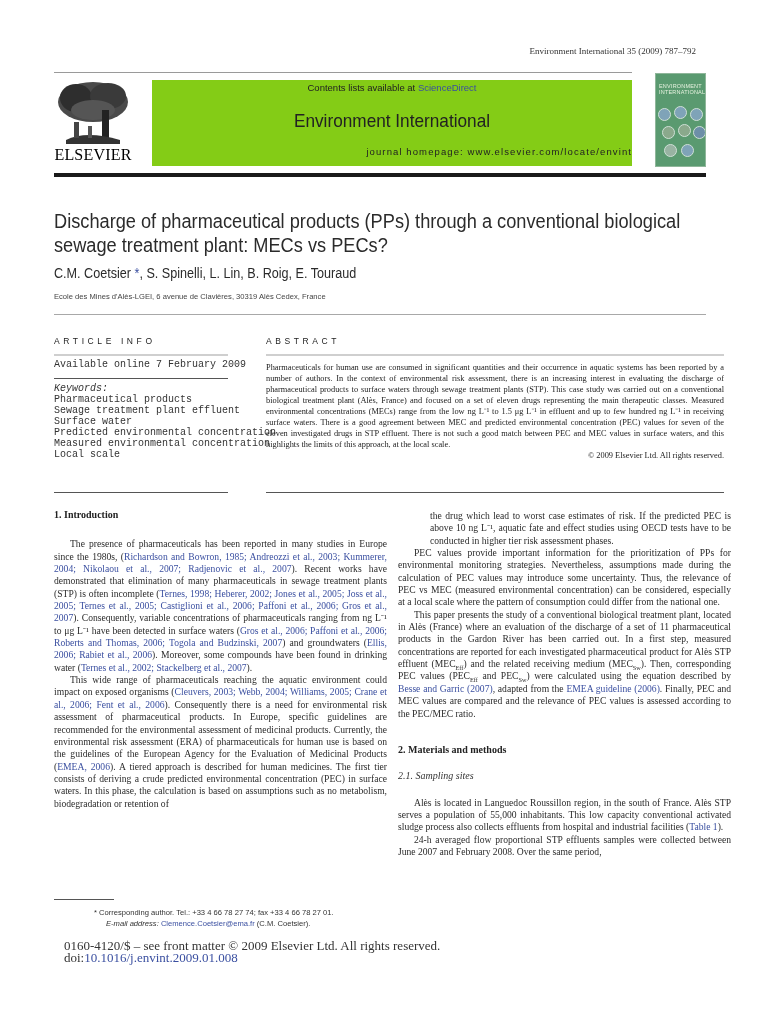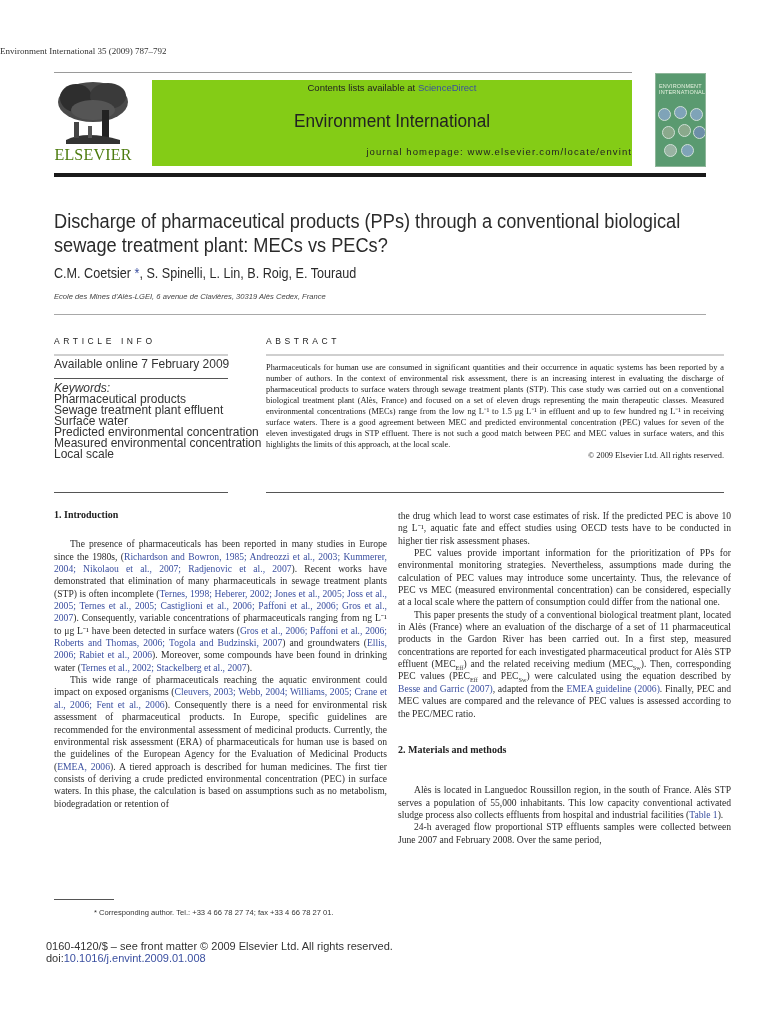--- a/index.html
+++ b/index.html
@@ -2,29 +2,29 @@
 <html><head>
 <meta charset="utf-8">
 <style>
   html, body { margin:0; padding:0; background:#ffffff; }
   body { width:768px; height:1024px; position:relative; overflow:hidden;
          font-family:"Liberation Serif", serif; color:#231f20; }
   .abs { position:absolute; }
   a, .link { color:#3a4fa0; text-decoration:none; }
 
   
-  .running-head { left:0; width:696px; top:46px; text-align:left;
+  .running-head { left:0; width:696px; top:46px; text-align:right;
                   font-size:9px; color:#333; }
 
   
   .top-rule { left:54px; top:72px; width:578px; height:1px; background:#9a9a9a; }
   .logo { left:54px; top:80px; width:78px; height:86px; }
   .logo-tree { position:absolute; left:2px; top:0; width:74px; height:66px; }
   .logo-word { position:absolute; left:0; top:66px; width:78px; text-align:center;
-               font-family:"Liberation Serif", serif; font-size:16px; color:#4d7c0f;
+               font-family:"Liberation Serif", serif; font-size:16px; color:#000000;
                letter-spacing:0.2px; }
   .banner { left:152px; top:80px; width:480px; height:86px; background:#84cc16; }
   .banner-contents { position:absolute; left:0; width:480px; top:2px; text-align:center;
                      font-family:"Liberation Sans", sans-serif; font-size:9.5px; color:#222; }
   .banner-title { position:absolute; left:0; width:480px; top:30px; text-align:center;
                   font-family:"Liberation Sans", sans-serif; font-size:18.5px; color:#222;
                   transform:scaleX(0.93); }
   .banner-home { position:absolute; left:0; width:480px; top:66px; text-align:right;
                  font-family:"Liberation Sans", sans-serif; font-size:9.5px; color:#222;
                  letter-spacing:1.1px; }
@@ -36,46 +36,46 @@
                background:#7fa3b8; border:1px solid #cfe0d6; }
   .thick-rule { left:54px; top:173px; width:652px; height:4px; background:#1a1a1a; }
 
   
   .title { left:54px; top:209px; width:680px; font-size:20px; line-height:24px;
            color:#2b2b2b; font-family:"Liberation Sans", sans-serif; transform-origin:left top;
            transform:scaleX(0.91); width:740px; }
   .authors { left:54px; top:265px; font-size:14px; color:#2b2b2b;
              font-family:"Liberation Sans", sans-serif; transform-origin:left top; transform:scaleX(0.9); }
   .authors .star { color:#3a4fa0; }
-  .affil { left:54px; top:292px; font-size:7.6px; color:#444; font-style:italic;
+  .affil { left:54px; top:292px; font-size:7.6px; color:#444; 
            font-family:"Liberation Sans", sans-serif; }
   .rule-gray { height:1px; background:#bdbdbd; }
 
   
   .sec-caps { font-family:"Liberation Sans", sans-serif; font-size:8.5px; letter-spacing:3.6px;
               color:#222; }
-  .info-text { font-size:12px; color:#333; line-height:11px; font-family:Liberation Sans, sans-serif; }
+  .info-text { font-size:10px; color:#333; line-height:11px; font-family:Liberation Mono, monospace; }
   .abstract { left:266px; top:362px; width:458px; font-size:8.35px; line-height:11px;
               text-align:justify; color:#222; }
   .abstract p { margin:0; }
   .copyright { text-align:right; }
 
   
   .col { font-size:9.6px; line-height:12.35px; text-align:justify; color:#2b2b2b; width:333px; }
   .col p { margin:0; text-indent:16px; }
-  .col p.noindent { text-indent:0; }
+  .col p.noindent { text-indent:0;margin-left:32px; }
   .h1 { font-weight:bold; font-size:10px; color:#222; }
   .h2 { font-style:italic; font-size:10px; color:#333; }
   sup, sub { font-size:65%; line-height:0; }
 
   .footnote { left:54px; top:907px; width:340px; font-size:7.6px; line-height:11px;
               color:#333; font-family:"Liberation Sans", sans-serif;margin-left:32px; }
   .fn-rule { left:54px; top:899px; width:60px; height:1px; background:#555; }
-  .bottom-info { left:46px; top:940px; font-size:11px; line-height:12px; color:#333;
-                 font-family:Liberation Sans, sans-serif; }
+  .bottom-info { left:64px; top:940px; font-size:13px; line-height:12px; color:#333;
+                 font-family:Liberation Serif, serif; }
 </style>
 </head>
 <body>
 
 <div class="abs running-head">Environment International 35 (2009) 787–792</div>
 
 <div class="abs top-rule"></div>
 
 <div class="abs logo">
   <svg class="logo-tree" viewBox="0 0 74 66">
@@ -153,30 +153,32 @@
 <div class="abs col" style="left:54px;top:509px;">
   <div class="h1">1. Introduction</div>
   <div style="height:17px;"></div>
   <p><span>The presence of pharmaceuticals has been reported in many studies in Europe since the 1980s, (</span><span class="link">Richardson and Bowron, 1985; Andreozzi et al., 2003; Kummerer, 2004; Nikolaou et al., 2007; Radjenovic et al., 2007</span><span>). Recent works have demonstrated that elimination of many pharmaceuticals in sewage treatment plants (STP) is often incomplete (</span><span class="link">Ternes, 1998; Heberer, 2002; Jones et al., 2005; Joss et al., 2005; Ternes et al., 2005; Castiglioni et al., 2006; Paffoni et al., 2006; Gros et al., 2007</span><span>). Consequently, variable concentrations of pharmaceuticals ranging from ng L⁻¹ to μg L⁻¹ have been detected in surface waters (</span><span class="link">Gros et al., 2006; Paffoni et al., 2006; Roberts and Thomas, 2006; Togola and Budzinski, 2007</span><span>) and groundwaters (</span><span class="link">Ellis, 2006; Rabiet et al., 2006</span><span>). Moreover, some compounds have been found in drinking water (</span><span class="link">Ternes et al., 2002; Stackelberg et al., 2007</span><span>).</span></p>
   <p style="height:185px;overflow:hidden;"><span>This wide range of pharmaceuticals reaching the aquatic environment could impact on exposed organisms (</span><span class="link">Cleuvers, 2003; Webb, 2004; Williams, 2005; Crane et al., 2006; Fent et al., 2006</span><span>). Consequently there is a need for environmental risk assessment of pharmaceutical products. In Europe, specific guidelines are recommended for the environmental assessment of medicinal products. Currently, the environmental risk assessment (ERA) of pharmaceuticals for human use is based on the guidelines of the European Agency for the Evaluation of Medicinal Products (</span><span class="link">EMEA, 2006</span><span>). A tiered approach is described for human medicines. The first tier consists of deriving a crude predicted environmental concentration (PEC) in surface waters. In this phase, the calculation is based on assumptions such as no metabolism, biodegradation or retention of </span></p>
 </div>
 
 <div class="abs fn-rule"></div>
 <div class="abs footnote">
   <div style="padding-left:8px;">* Corresponding author. Tel.: +33 4 66 78 27 74; fax +33 4 66 78 27 01.</div>
+  <div style="padding-left:20px;"><i>E-mail address: </i><span class="link">Clemence.Coetsier@ema.fr</span><span> (C.M. Coetsier).</span></div>
 </div>
 
 <div class="abs bottom-info">
   <div>0160-4120/$ – see front matter © 2009 Elsevier Ltd. All rights reserved.</div>
   <div><span>doi:</span><span class="link">10.1016/j.envint.2009.01.008</span></div>
 </div>
 
 <div class="abs col" style="left:398px;top:510px;">
   <p class="noindent" id="rc-cont">the drug which lead to worst case estimates of risk. If the predicted PEC is above 10 ng L⁻¹, aquatic fate and effect studies using OECD tests have to be conducted in higher tier risk assessment phases.</p>
   <p>PEC values provide important information for the prioritization of PPs for environmental monitoring strategies. Nevertheless, assumptions made during the calculation of PEC values may introduce some uncertainty. Thus, the relevance of PEC vs MEC (measured environmental concentration) can be considered, especially at a local scale where the pattern of consumption could differ from the national one.</p>
   <p><span>This paper presents the study of a conventional biological treatment plant, located in Alès (France) where an evaluation of the discharge of a set of 11 pharmaceutical products in the Gardon River has been carried out. In a first step, measured concentrations are reported for each investigated pharmaceutical product for Alès STP effluent (MEC</span><sub>Eff</sub><span>) and the related receiving medium (MEC</span><sub>Sw</sub><span>). Then, corresponding PEC values (PEC</span><sub>Eff</sub><span> and PEC</span><sub>Sw</sub><span>) were calculated using the equation described by </span><span class="link">Besse and Garric (2007)</span><span>, adapted from the </span><span class="link">EMEA guideline (2006)</span><span>. Finally, PEC and MEC values are compared and the relevance of PEC values is assessed according to the PEC/MEC ratio.</span></p>
   <div style="height:24px;"></div>
   <div class="h1">2. Materials and methods</div>
   <div style="height:14px;"></div>
+  <div class="h2">2.1. Sampling sites</div>
   <div style="height:14px;"></div>
   <p><span>Alès is located in Languedoc Roussillon region, in the south of France. Alès STP serves a population of 55,000 inhabitants. This low capacity conventional activated sludge process also collects effluents from hospital and industrial facilities (</span><span class="link">Table 1</span><span>).</span></p>
   <p>24-h averaged flow proportional STP effluents samples were collected between June 2007 and February 2008. Over the same period,</p>
 </div>
 
 </body></html>

